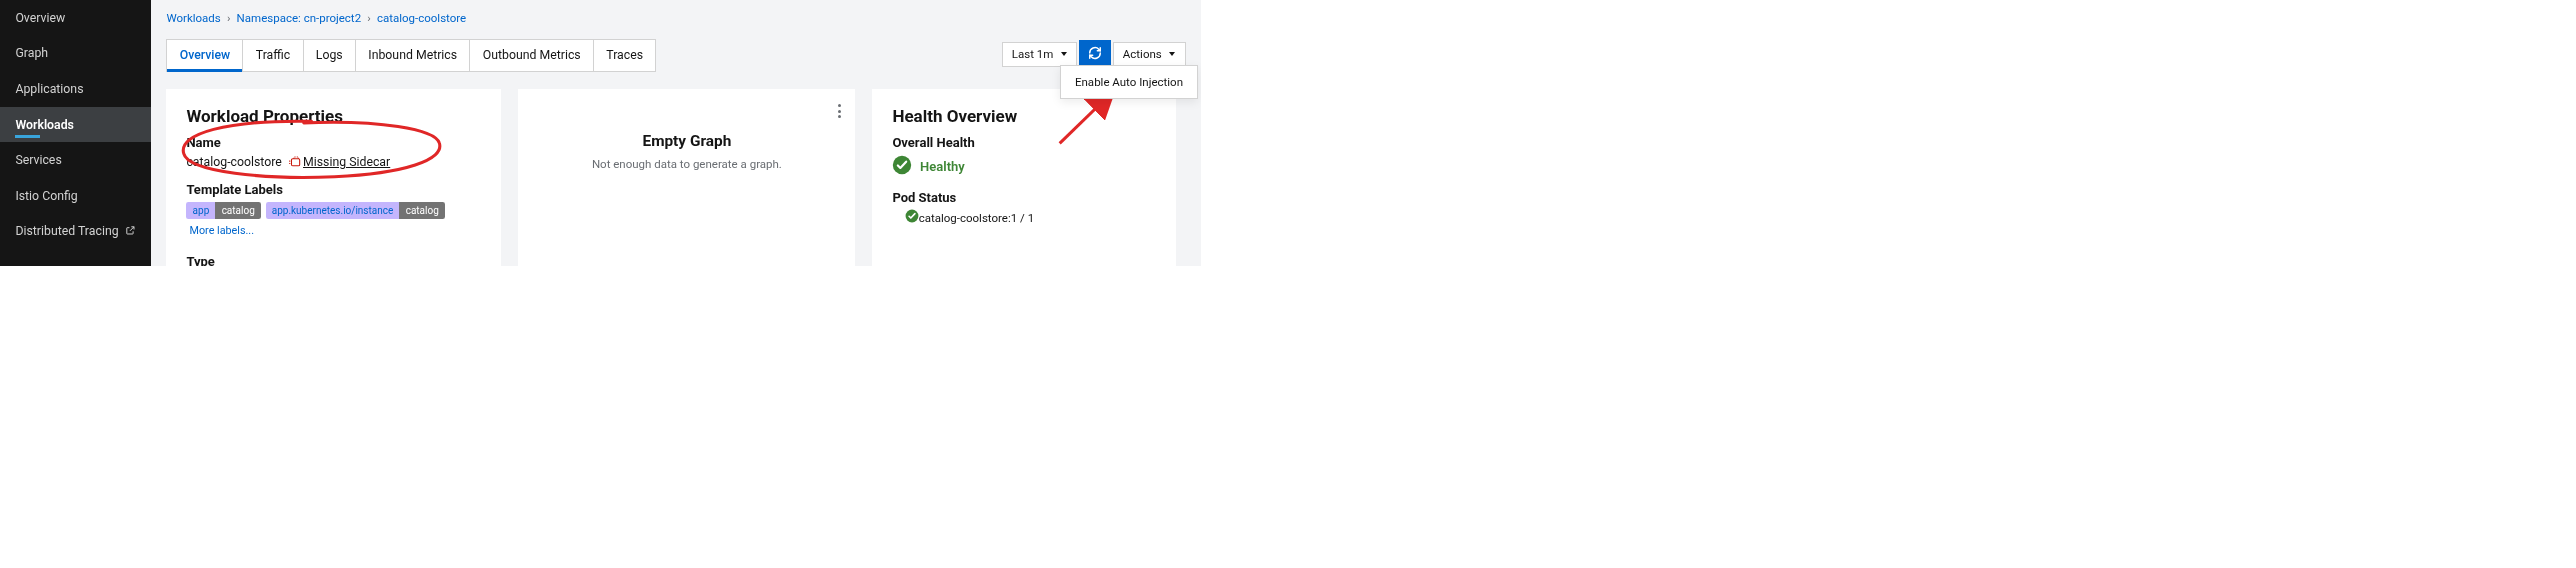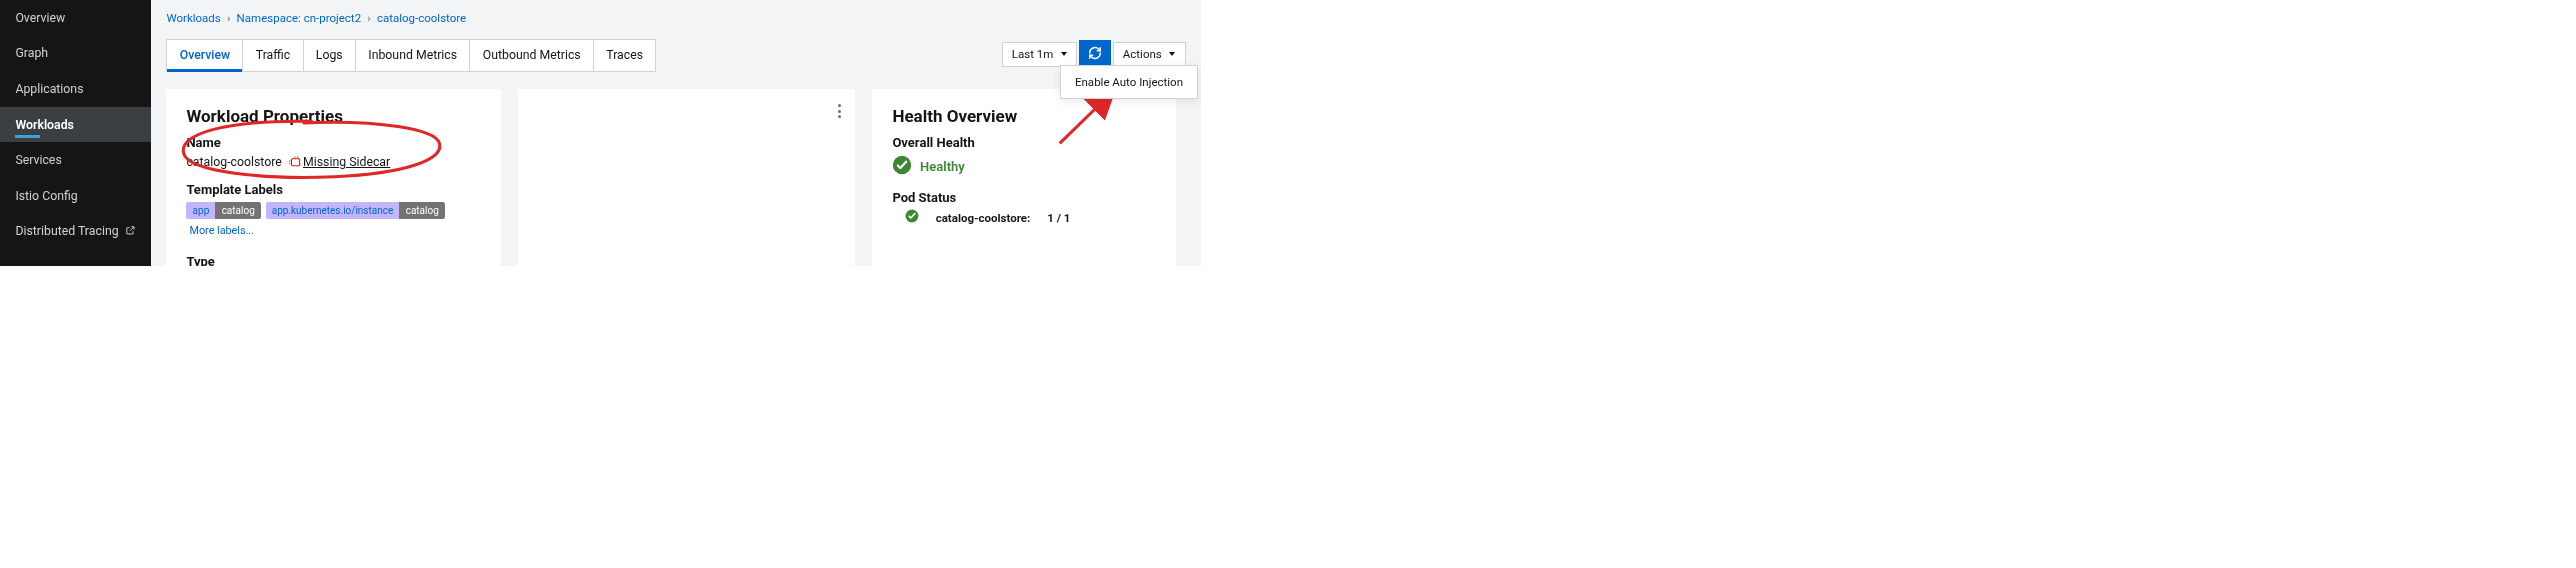--- a/index.html
+++ b/index.html
@@ -256,25 +256,24 @@
     margin-bottom: 12.3px;
   }
   .health-text {
     color: #3e8635;
     font-size: 13px;
     font-weight: 600;
   }
   .pod-row {
     display: flex;
     align-items: center;
-    gap: 17px;
+    gap: 0;
     font-size: 11.5px;
     margin-top: 2px;
     margin-left: 12.3px;
-    font-weight: bold;
   }
 
   
   .popup-menu {
     position: absolute;
     right: 3px;
     top: 65px;
     background: #fff;
     border: 0.8px solid #d2d2d2;
     box-shadow: 0 3.1px 9.2px rgba(0,0,0,0.08);
@@ -410,20 +409,24 @@
         <path d="M180 8 C 70 6, 6 24, 14 50 C 20 74, 120 84, 210 80 C 300 76, 354 58, 346 36 C 340 18, 268 6, 170 10" fill="none" stroke="#e02727" stroke-width="4" stroke-linecap="round"></path>
       </svg>
     </div>
 
     <div class="card card-go">
       <div class="kebab">
         <span></span>
           <span></span>
           <span></span>
       </div>
+      <div class="graph-empty">
+        <div class="title">Empty Graph</div>
+        <div class="sub">Not enough data to generate a graph.</div>
+      </div>
     </div>
 
     <div class="card card-ho">
       <h2>Health Overview</h2>
 
       <h3>Overall Health</h3>
       <div class="health-row">
         <span>
           <svg width="20" height="20" viewBox="0 0 24 24">
             <circle cx="12" cy="12" r="11" fill="#3e8635"></circle>

